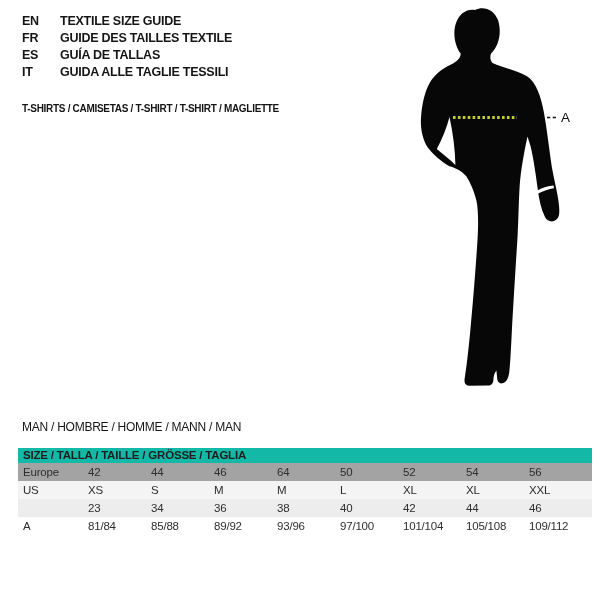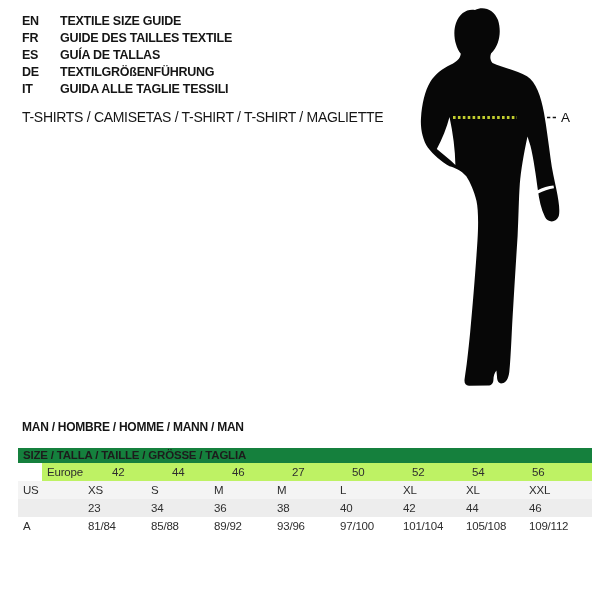--- a/index.html
+++ b/index.html
@@ -5,25 +5,25 @@
   html,body{margin:0;padding:0;background:#fff;}
   .canvas{
     position:relative;width:600px;height:600px;background:#ffffff;overflow:hidden;
     font-family:"Liberation Sans",sans-serif;color:#151515;
   }
   
   .langs{position:absolute;left:22px;top:13px;}
   .lang-row{display:flex;line-height:17px;font-size:12.5px;font-weight:bold;letter-spacing:-0.25px;}
   .lang-code{width:38px;flex:0 0 38px;}
   
-  .products{position:absolute;left:22px;top:108px;line-height:18px;font-size:14px;font-weight:normal;letter-spacing:-0.3px;}
+  .products{position:absolute;left:22px;top:100px;line-height:18px;font-size:10px;font-weight:bold;letter-spacing:-0.3px;}
   
   .figure{position:absolute;left:390px;top:0;width:210px;height:410px;}
   
-  .section-title{position:absolute;left:22px;top:420px;font-size:12px;font-weight:bold;letter-spacing:-0.25px;line-height:14px;}
+  .section-title{position:absolute;left:22px;top:420px;font-size:12px;font-weight:normal;letter-spacing:-0.25px;line-height:14px;}
   
   .size-table{position:absolute;left:18px;top:448px;width:574px;font-size:11.5px;letter-spacing:-0.2px;color:#2e2e2e;}
   .st-header{height:15px;line-height:15px;padding-left:5px;font-weight:bold;color:#1c1c1c;font-size:11.5px;background:#c7c7c7;}
   .st-row{display:grid;grid-template-columns:70px repeat(8,1fr);height:18px;line-height:18px;}
   .st-label{text-align:left;padding-left:5px;}
   .st-cell{text-align:left;}
   
   .footnote{position:absolute;left:22px;top:548px;font-size:11.5px;font-weight:bold;letter-spacing:-0.4px;line-height:14px;}
 </style>
 </head>
@@ -36,24 +36,20 @@
       <span class="lang-code">EN</span>
       <span class="lang-label">TEXTILE SIZE GUIDE</span>
     </div>
     <div class="lang-row">
       <span class="lang-code">FR</span>
       <span class="lang-label">GUIDE DES TAILLES TEXTILE</span>
     </div>
     <div class="lang-row">
       <span class="lang-code">ES</span>
       <span class="lang-label">GUÍA DE TALLAS</span>
-    </div>
-    <div class="lang-row">
-      <span class="lang-code">DE</span>
-      <span class="lang-label">TEXTILGRÖßENFÜHRUNG</span>
     </div>
     <div class="lang-row">
       <span class="lang-code">IT</span>
       <span class="lang-label">GUIDA ALLE TAGLIE TESSILI</span>
     </div>
   </div>
 
   <div class="products">
     <div>T-SHIRTS / CAMISETAS / T-SHIRT / T-SHIRT / MAGLIETTE</div>
   </div>
@@ -100,28 +96,28 @@
       <path fill="#ffffff" d="M 147.2 190.5 C 152.5 187.5 158.5 185.8 163.5 185.5 L 164 188.2 C 158.8 189 153.2 191 148.2 193.6 Z"></path>
       <line x1="63" y1="117.5" x2="127" y2="117.5" stroke-width="3" stroke-dasharray="2.6 2.3" stroke="#c2ce2f"></line>
       <line x1="157" y1="117.5" x2="168" y2="117.5" stroke-width="1.7" stroke-dasharray="3.3 2.4" stroke="#161616"></line>
       <text x="171" y="122" font-size="13.5" fill="#111111" font-family="Liberation Sans, sans-serif">A</text>
     </svg>
   </div>
 
   <div class="section-title">MAN / HOMBRE / HOMME / MANN / MAN</div>
 
   <div class="size-table">
-    <div class="st-header" style="background-color: #15803d;">SIZE / TALLA / TAILLE / GRÖSSE / TAGLIA</div>
+    <div class="st-header" style="background-color: #14b8a6;">SIZE / TALLA / TAILLE / GRÖSSE / TAGLIA</div>
 
-    <div class="st-row" style="background-color: #bef264; margin-left: 24px;">
+    <div class="st-row" style="background-color: #a3a3a3;">
       <div class="st-label">Europe</div>
       <div class="st-cell">42</div>
       <div class="st-cell">44</div>
       <div class="st-cell">46</div>
-      <div class="st-cell">27</div>
+      <div class="st-cell">64</div>
       <div class="st-cell">50</div>
       <div class="st-cell">52</div>
       <div class="st-cell">54</div>
       <div class="st-cell">56</div>
     </div>
 
     <div class="st-row" style="background-color: rgb(244, 244, 244);">
       <div class="st-label">US</div>
       <div class="st-cell">XS</div>
       <div class="st-cell">S</div>

